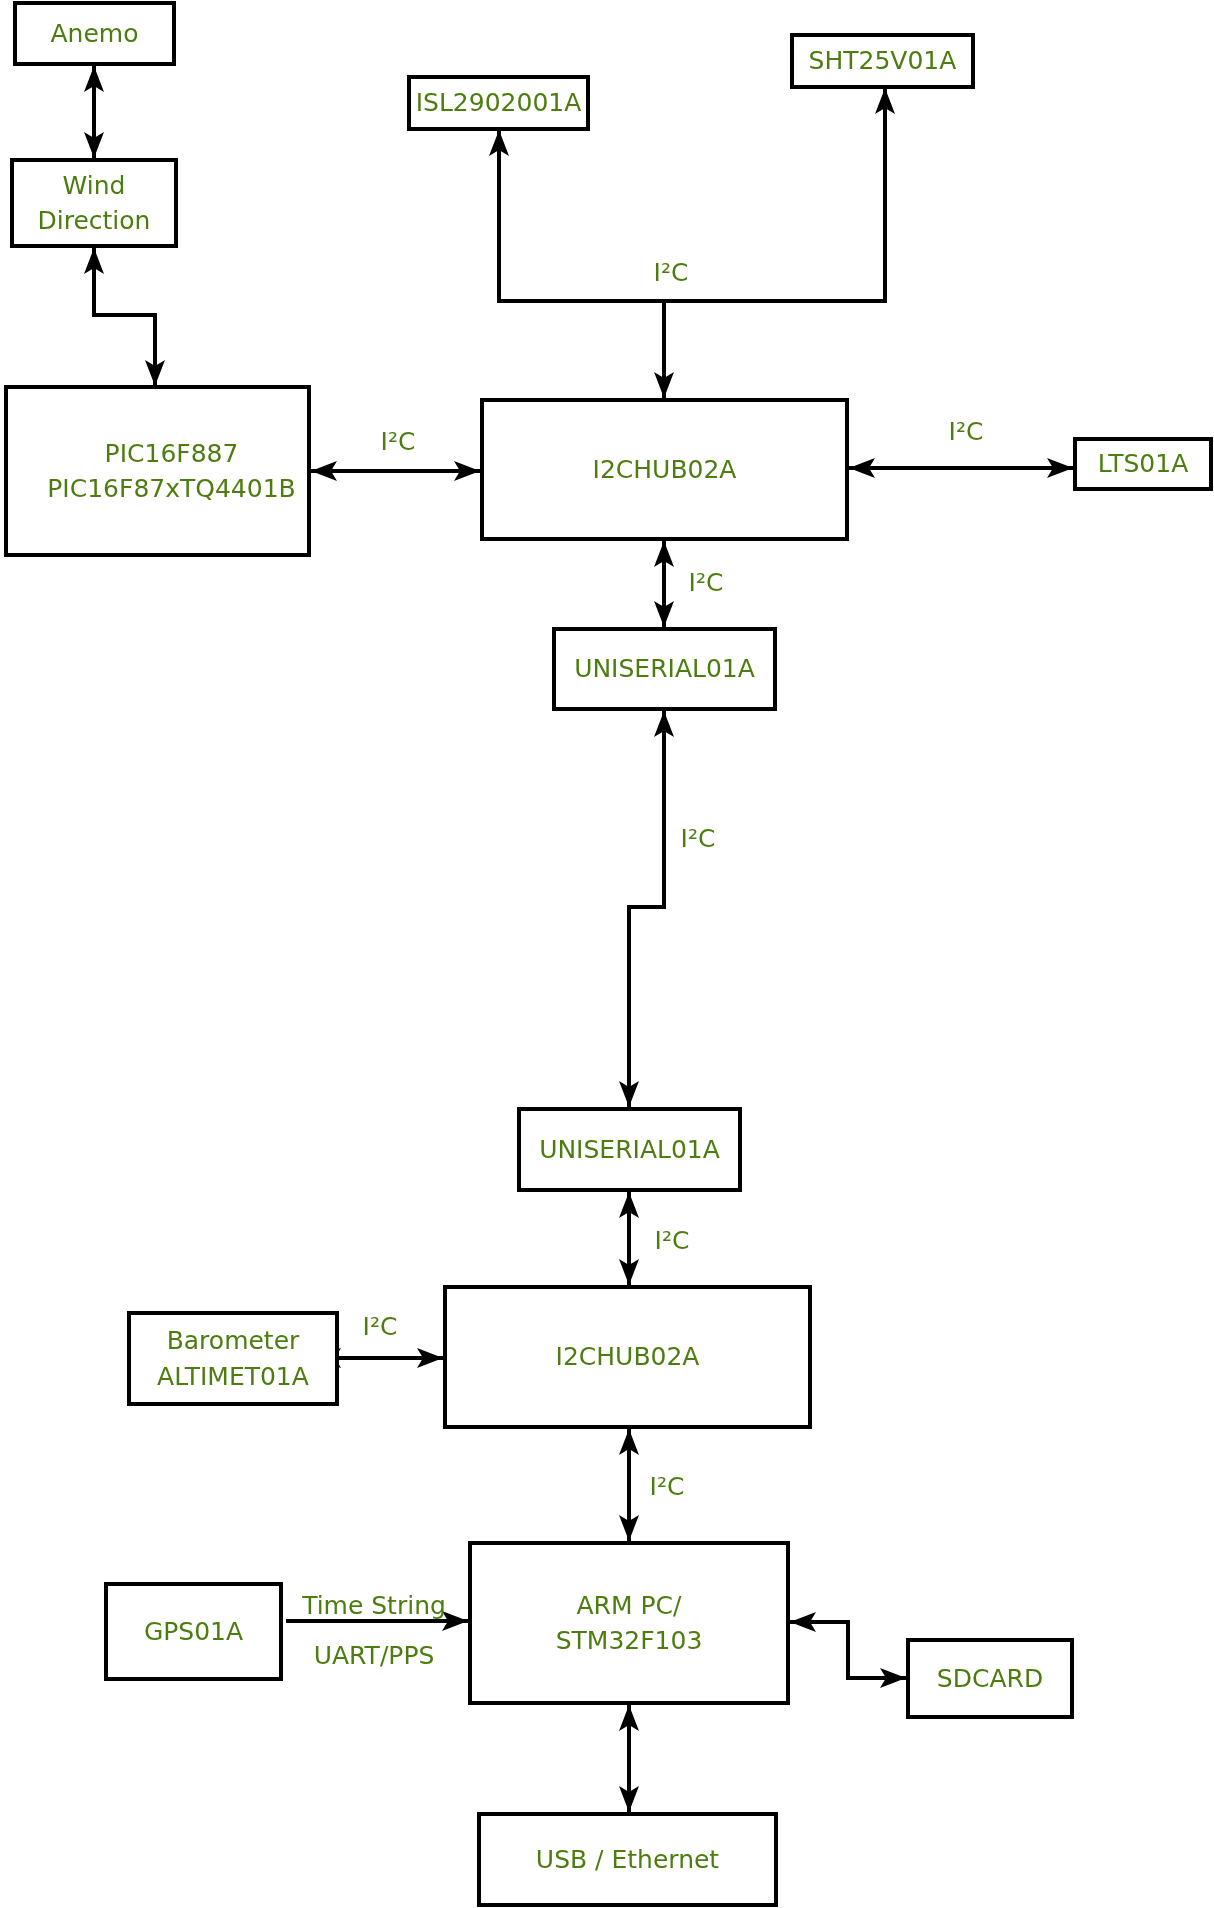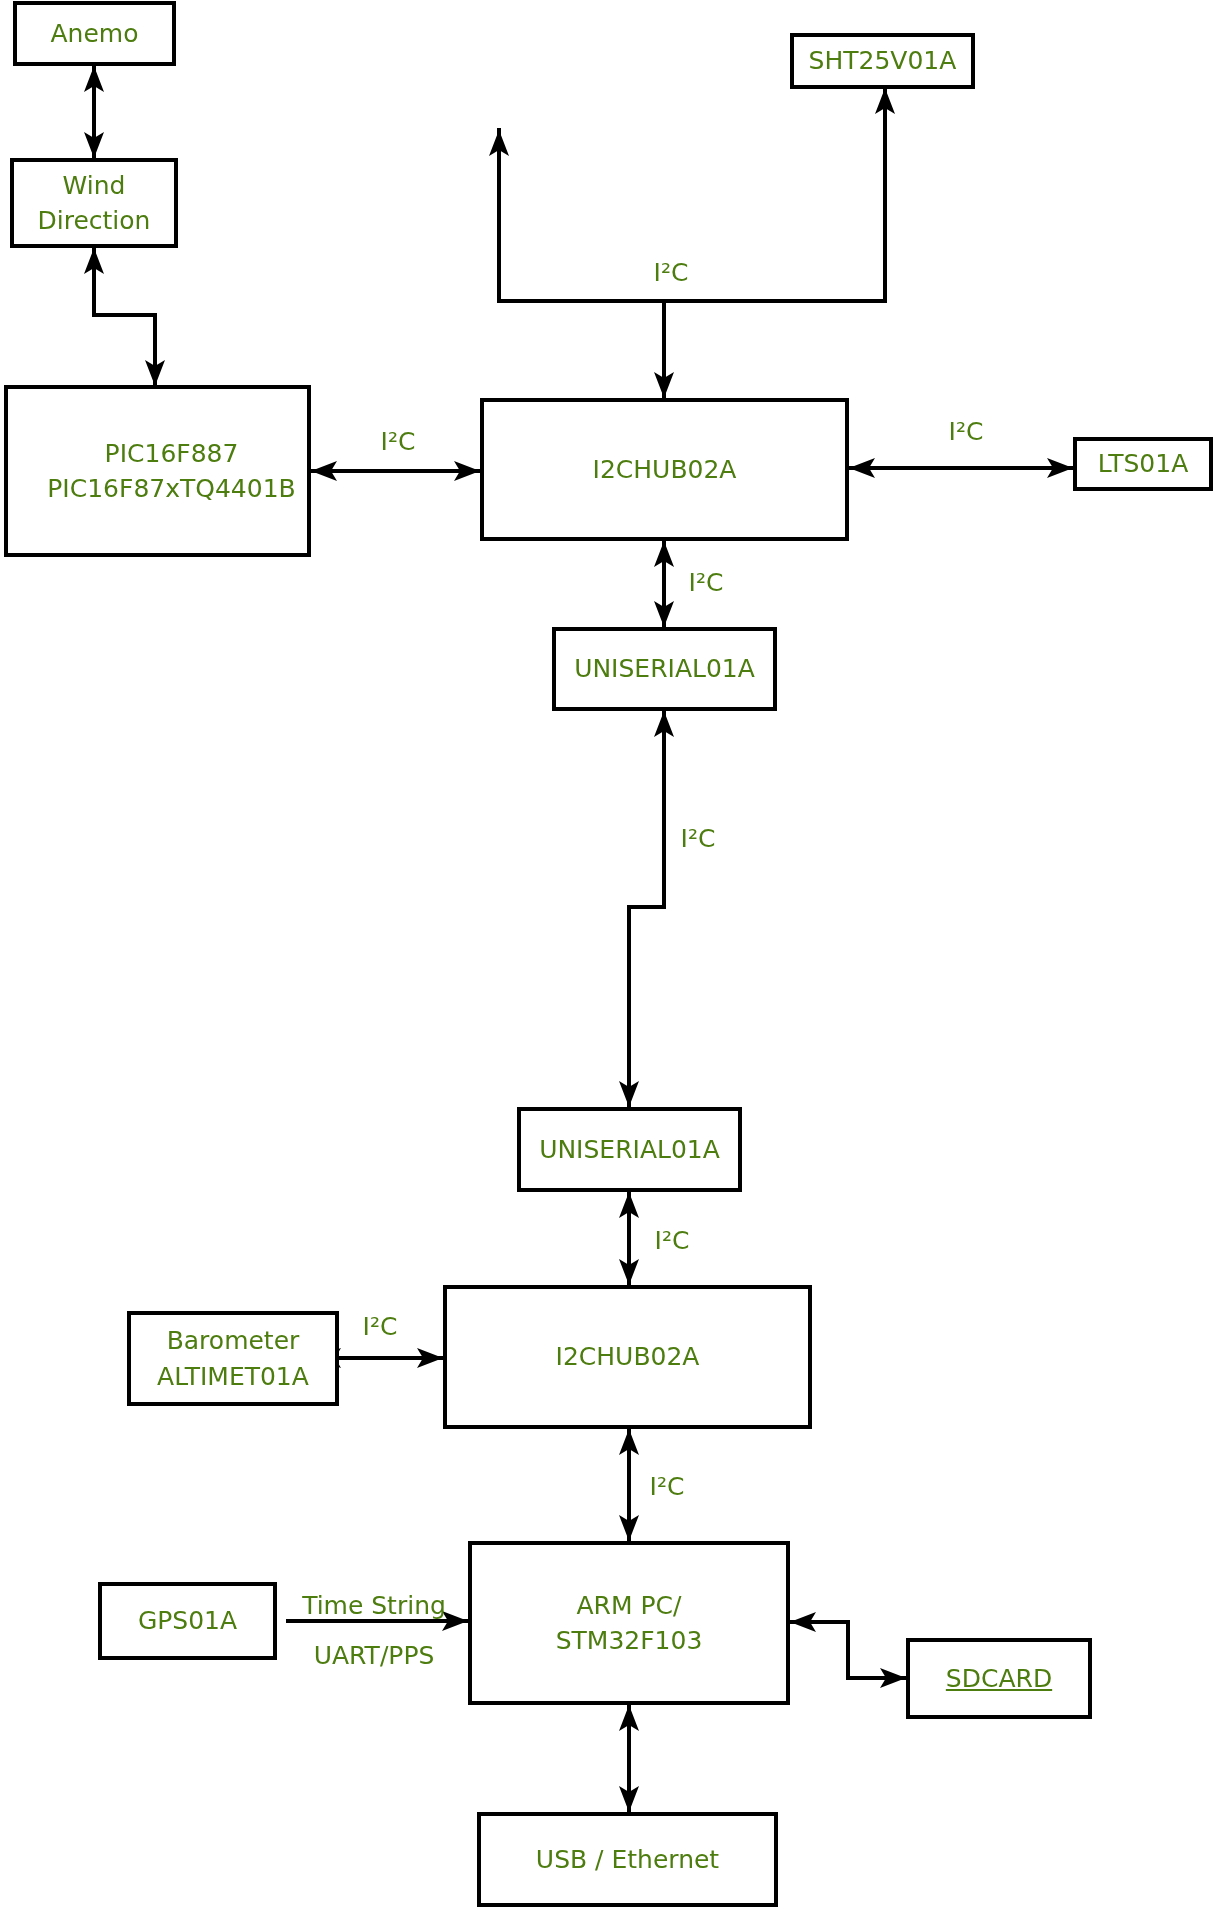--- a/index.html
+++ b/index.html
@@ -102,20 +102,23 @@
   <div class="node" style="left:10px; top:158px; width:168px; height:90px;">
     <span>Wind</span>
     <span>Direction</span>
   </div>
 
   <div class="node" style="left:4px; top:385px; width:307px; height:172px;padding-left:28px;">
     <span>PIC16F887</span>
     <span>PIC16F87xTQ4401B</span>
   </div>
 
+  <div class="node" style="left:407px; top:75px; width:183px; height:56px;">
+    <span>ISL2902001A</span>
+  </div>
 
   <div class="node" style="left:790px; top:33px; width:185px; height:56px;">
     <span>SHT25V01A</span>
   </div>
 
   <div class="node" style="left:480px; top:398px; width:369px; height:143px;">
     <span>I2CHUB02A</span>
   </div>
 
   <div class="node" style="left:1073px; top:437px; width:140px; height:54px;">
@@ -137,25 +140,25 @@
   <div class="node" style="left:127px; top:1311px; width:212px; height:95px;">
     <span>Barometer</span>
     <span>ALTIMET01A</span>
   </div>
 
   <div class="node" style="left:468px; top:1541px; width:322px; height:164px;">
     <span>ARM PC/</span>
     <span>STM32F103</span>
   </div>
 
-  <div class="node" style="left:98px; top:1582px; width:179px; height:78px;">
+  <div class="node" style="left:104px; top:1582px; width:179px; height:99px;">
     <span>GPS01A</span>
   </div>
 
-  <div class="node" style="left:906px; top:1638px; width:186px; height:81px;text-decoration:underline;">
+  <div class="node" style="left:906px; top:1638px; width:168px; height:81px;">
     <span>SDCARD</span>
   </div>
 
   <div class="node" style="left:477px; top:1812px; width:301px; height:95px;">
     <span>USB / Ethernet</span>
   </div>
 
   <div class="edge-label" style="left:671px; top:272px;">I²C</div>
 
   <div class="edge-label" style="left:398px; top:441px;">I²C</div>

